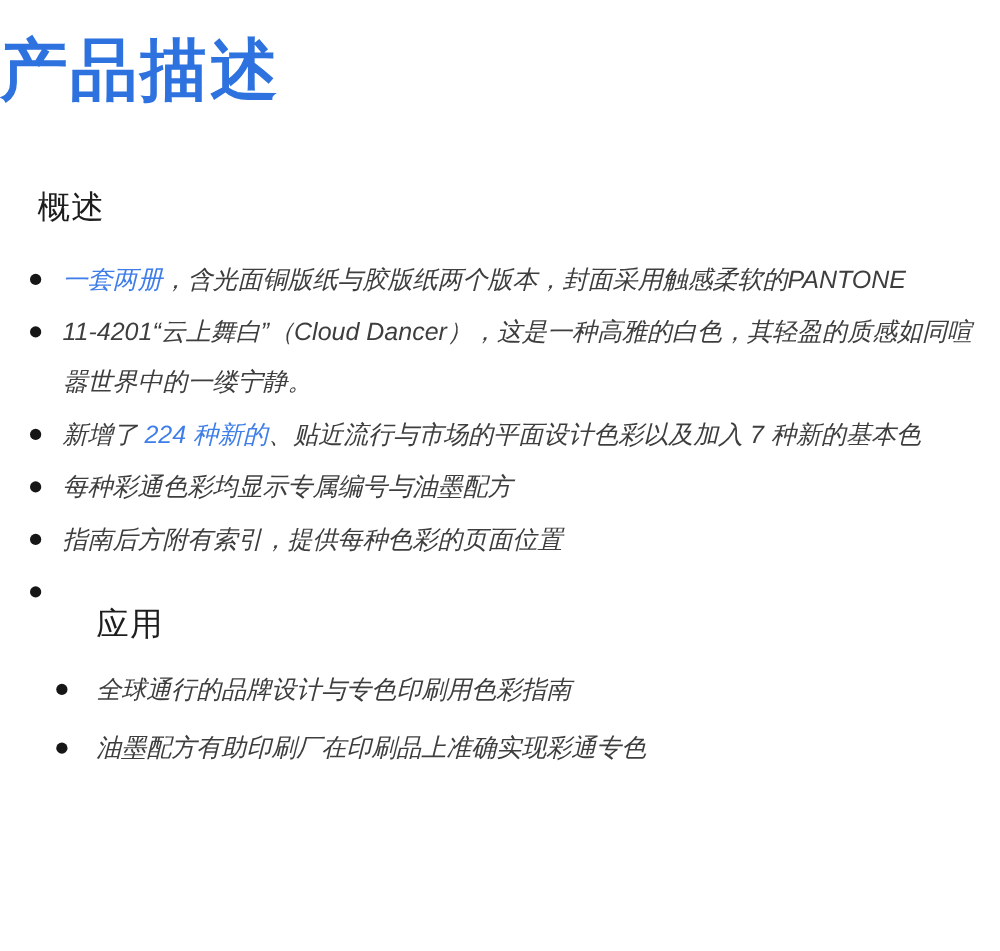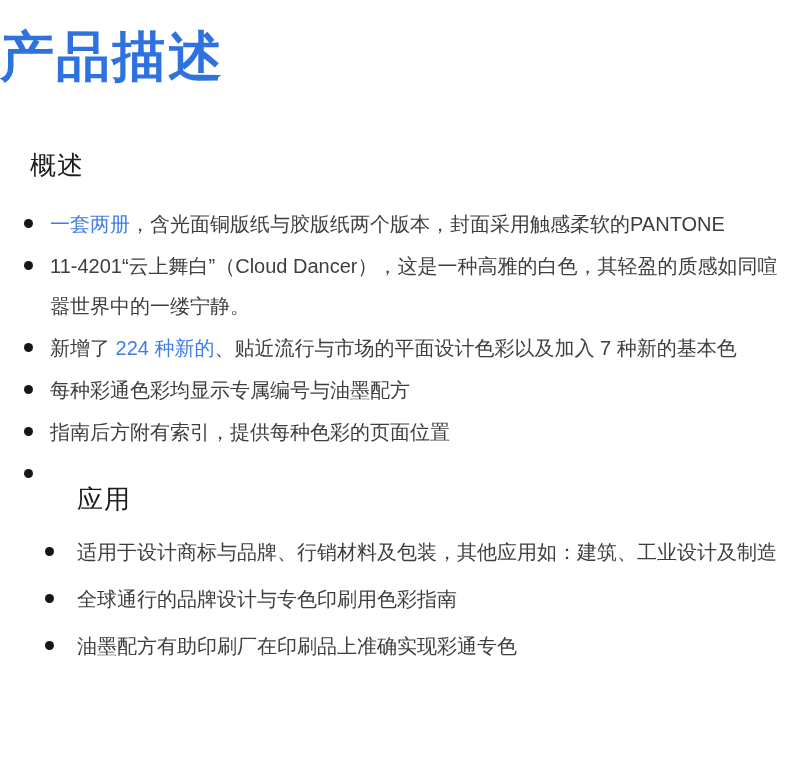--- a/index.html
+++ b/index.html
@@ -35,20 +35,21 @@
     line-height: 30px;
     font-weight: 400;
     color: var(--heading-text);
     letter-spacing: 1px;
   }
   .first .section-heading { margin-left: 30px; }
   .second .section-heading { margin-left: 50px; }
   ul.bullet-list {
     list-style: none;
     margin-top: 24px;
+    font-style: italic;
   }
   .second ul.bullet-list { margin-top: 18px; }
   ul.bullet-list li {
     position: relative;
     padding: 0 10px 0 50px;
     font-size: 20px;
     line-height: 40px;
     color: var(--body-text);
     margin-bottom: 2px;
   }
@@ -79,18 +80,17 @@
         <li><span class="dot"></span><span class="li-text"><span class="">新增了 </span><span class="hl">224 种新的</span><span class="">、贴近流行与市场的平面设计色彩以及加入 7 种新的基本色</span></span></li>
         <li><span class="dot"></span><span class="li-text"><span class="">每种彩通色彩均显示专属编号与油墨配方</span></span></li>
         <li><span class="dot"></span><span class="li-text"><span class="">指南后方附有索引，提供每种色彩的页面位置</span></span></li>
         <li><span class="dot"></span></li>
       </ul>
   </section>
 
   <section class="desc-section second">
     <h2 class="section-heading">应用</h2>
     <ul class="bullet-list">
-        <li><span class="dot"></span><span class="li-text"><span class="">适用于设计商标与品牌、行销材料及包装，其他应用如：建筑、工业设计及制造</span></span></li>
         <li><span class="dot"></span><span class="li-text"><span class="">全球通行的品牌设计与专色印刷用色彩指南</span></span></li>
         <li><span class="dot"></span><span class="li-text"><span class="">油墨配方有助印刷厂在印刷品上准确实现彩通专色</span></span></li>
       </ul>
   </section>
 </main>
 
 </body></html>

